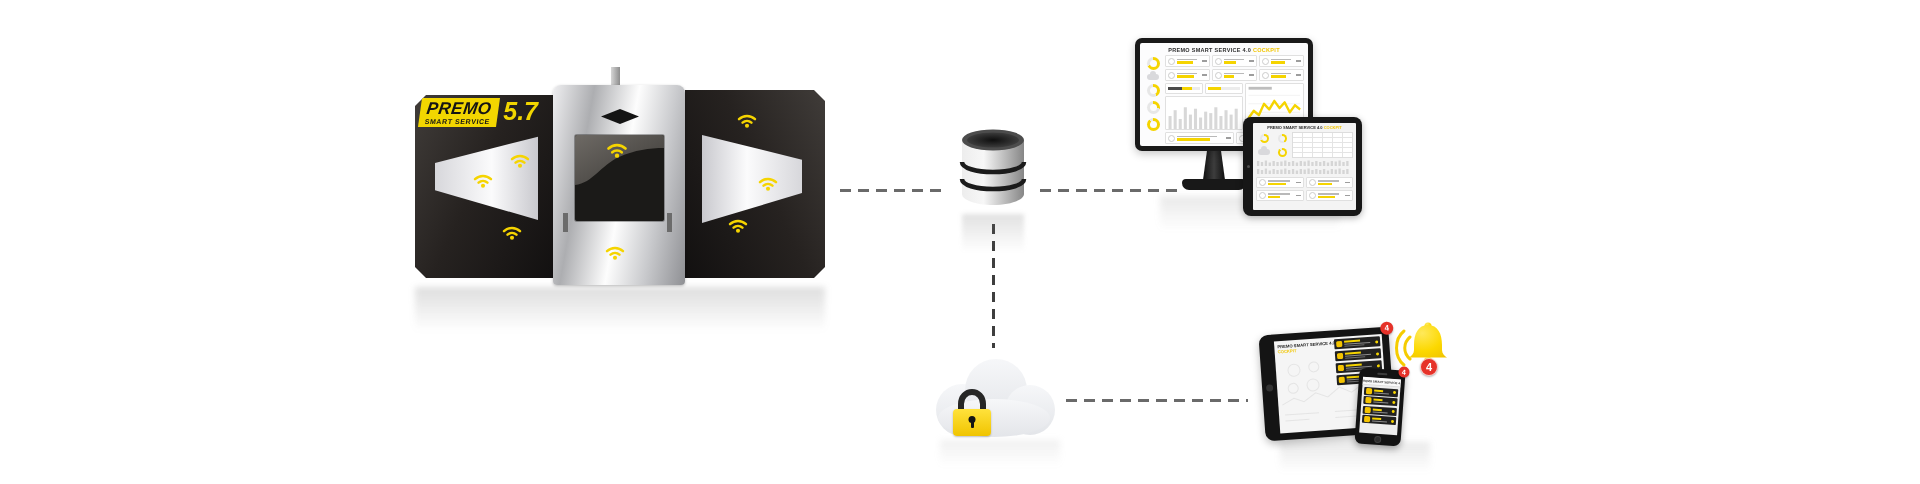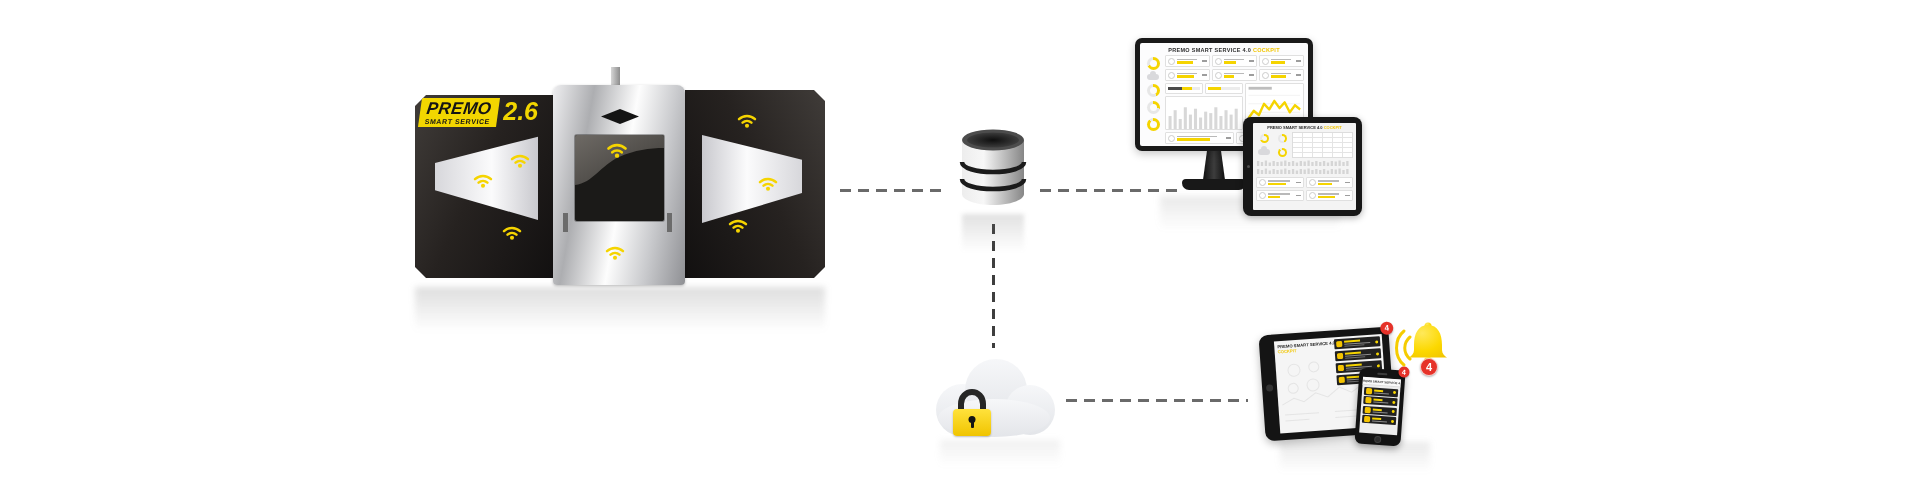--- a/index.html
+++ b/index.html
@@ -167,21 +167,21 @@
 <body>
 
 <div class="stage">
 
   <div class="panel-dark panel-left">
     <div class="badge">
       <div class="badge-box">
         <span class="badge-brand">PREMO</span>
         <span class="badge-sub">SMART SERVICE</span>
       </div>
-      <span class="badge-ver">2.6</span>
+      <span class="badge-ver">5.7</span>
     </div>
     <div class="cone cone-left"></div>
   </div>
   <div class="panel-dark panel-right">
     <div class="cone cone-right"></div>
   </div>
   <div class="abs antenna"></div>
   <div class="abs panel-center"></div>
   <div class="abs vent"></div>
   <div class="abs mach-screen">

